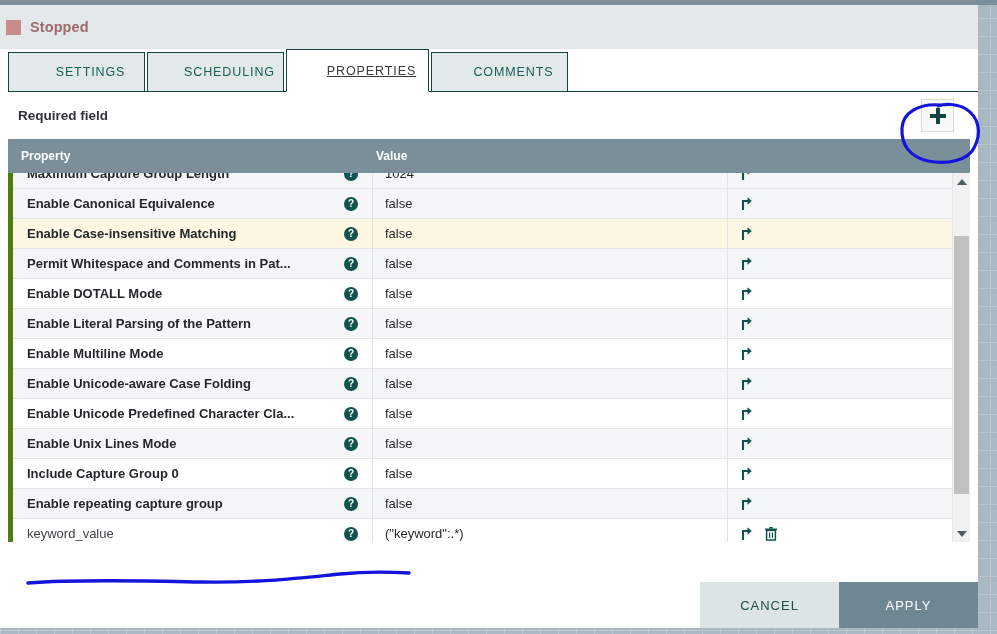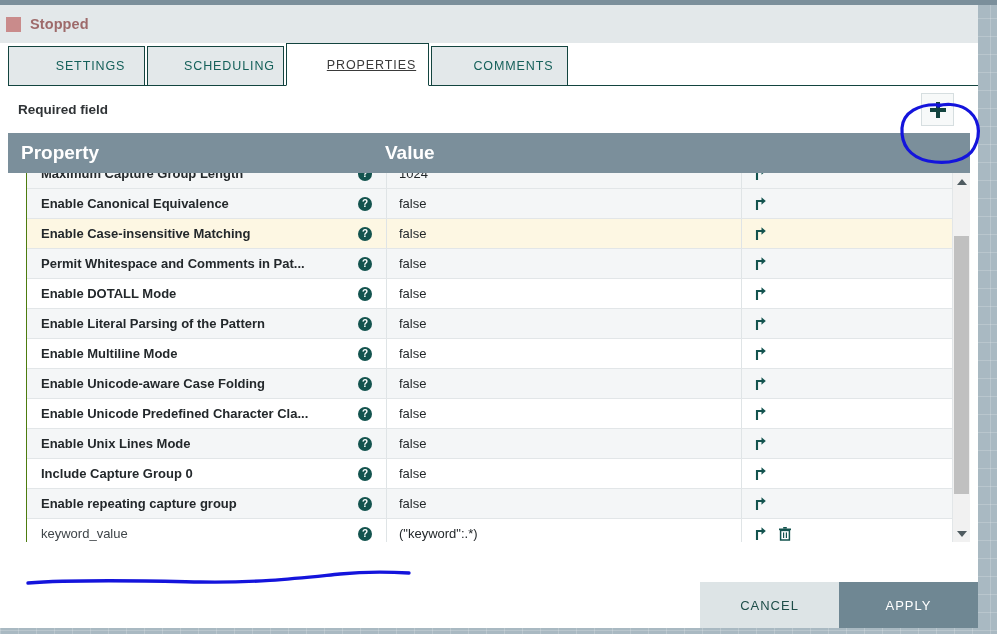--- a/index.html
+++ b/index.html
@@ -38,21 +38,21 @@
     top: 5px;
     width: 978px;
     height: 623px;
     background: #ffffff;
     box-sizing: border-box;
     overflow: hidden;
   }
 
   
   .status-bar {
-    height: 38px;
+    height: 44px;
     background: #e3e8ea;
     display: flex;
     align-items: center;
     padding-left: 6px;
     box-sizing: border-box;
     text-align: right;
   }
   .status-swatch {
     width: 15px;
     height: 15px;
@@ -148,37 +148,35 @@
   .add-btn .plus-v { width: 4px; height: 16px; }
   .add-btn .plus-h { width: 16px; height: 4px; }
 
   
   .table-wrap {
     position: relative;
     margin: 0 8px 0 8px;
   }
   .table-head {
     display: flex;
-    height: 40px;
+    height: 34px;
     background: #7b8f9b;
     color: #ffffff;
-    font-size: 19px;
+    font-size: 12px;
     font-weight: bold;
     align-items: center;
-    gap: 9px;
   }
   .col-prop  { width: 360px; padding-left: 13px; box-sizing: border-box; }
   .col-val   { flex: 1; padding-left: 8px; box-sizing: border-box; }
 
   .table-body {
     position: relative;
     height: 369px;
     overflow: hidden;
-    border-left: 1px solid #4d7c0f;
-    margin-left: 18px;
+    border-left: 5px solid #4d7c0f;
   }
   .rows-shift {
     position: relative;
     margin-top: -14px;
   }
   .row {
     display: flex;
     height: 30px;
     align-items: center;
     border-bottom: 1px solid #e2e6e8;

